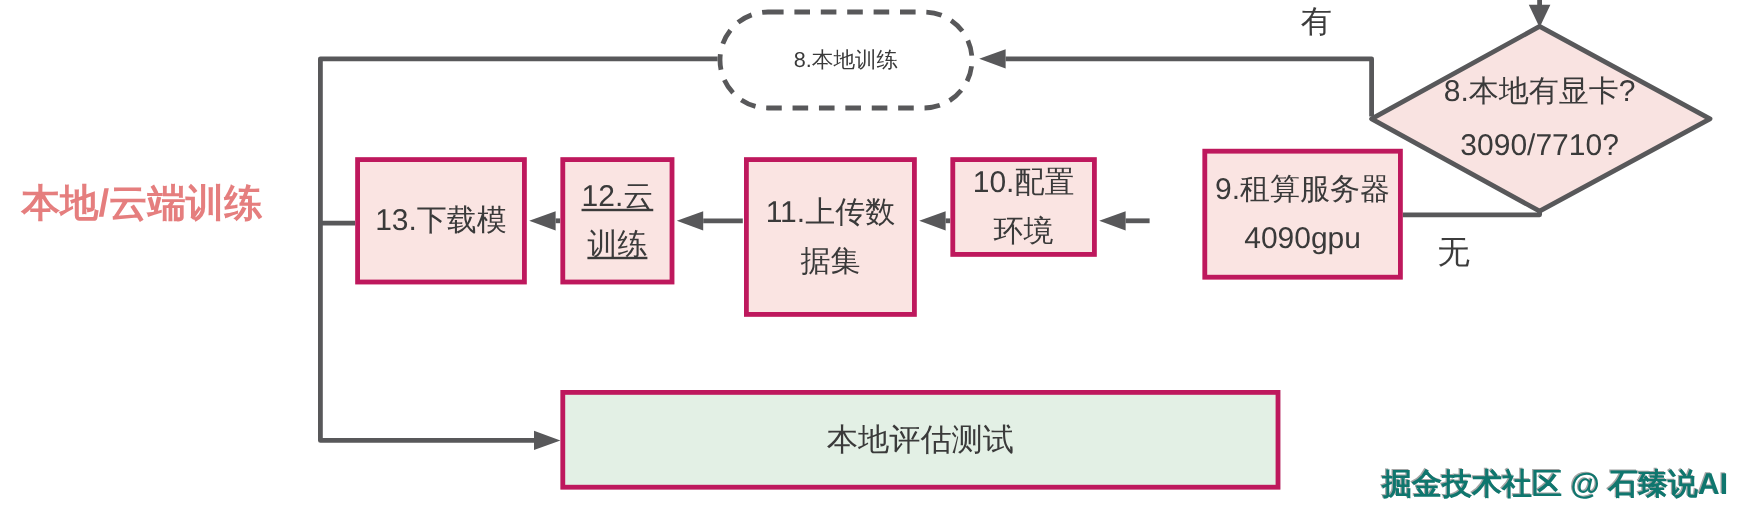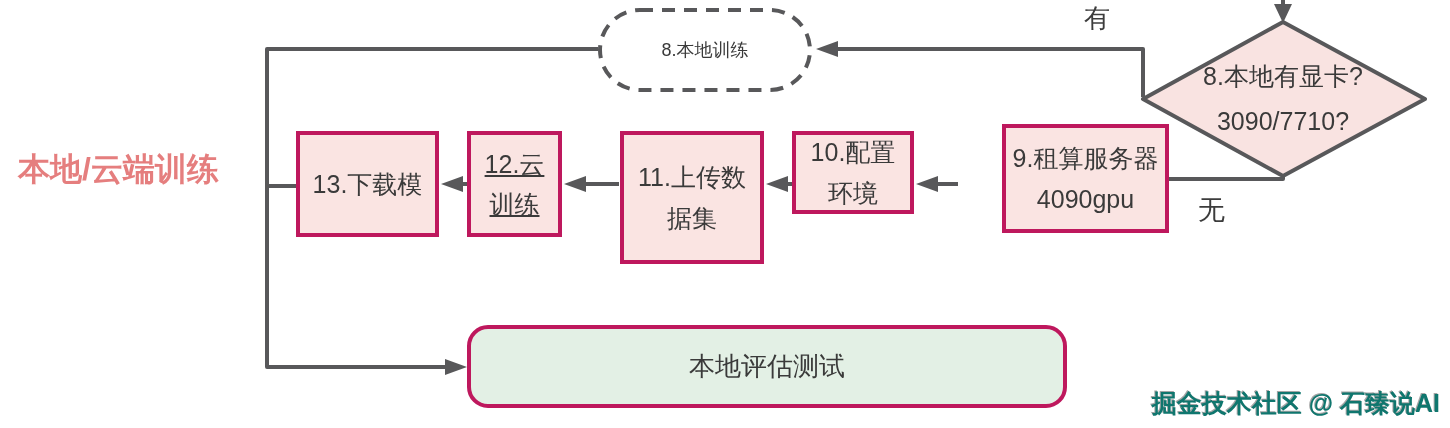--- a/index.html
+++ b/index.html
@@ -99,20 +99,20 @@
   <div class="node" style="left:792px; top:131px; width:122px; height:83px;">
     <div class="ln">10.配置</div>
     <div class="ln">环境</div>
   </div>
 
   <div class="node" style="left:1002px; top:124px; width:167px; height:109px;">
     <div class="ln">9.租算服务器</div>
     <div class="ln">4090gpu</div>
   </div>
 
-  <div class="node green-node" style="left:467px; top:325px; width:600px; height:83px;border-radius:21px;">本地评估测试</div>
+  <div class="node green-node" style="left:467px; top:325px; width:600px; height:83px;">本地评估测试</div>
 
   <div class="edge-label" style="left:1084px; top:1px; font-size:26px;">有</div>
   <div class="edge-label" style="left:1198px; top:192px;">无</div>
 
   <div class="watermark">掘金技术社区 @ 石臻说AI</div>
 
 </div>
 
 </body></html>

